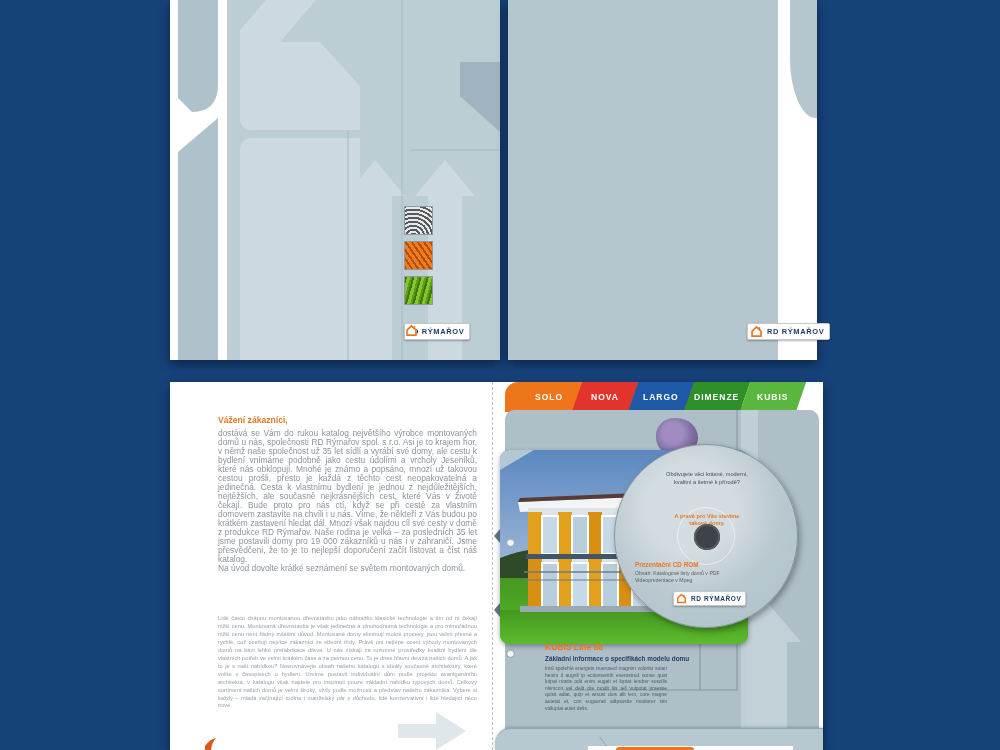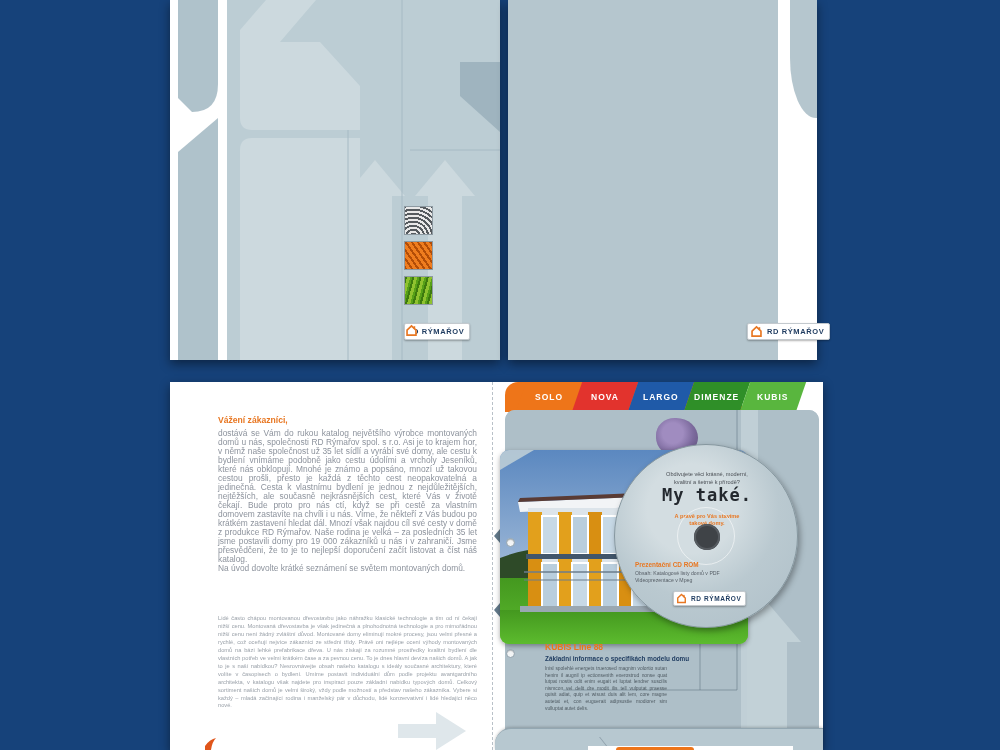--- a/index.html
+++ b/index.html
@@ -259,21 +259,20 @@
     </div>
 
     <div class="punch-hole" style="left:336px;top:156px"></div>
     <div class="punch-hole" style="left:336px;top:267px"></div>
 
     <div id="cd">
       <div class="cd-q">
         <div>Obdivujete věci krásné, moderní,</div>
         <div>kvalitní a šetrné k přírodě?</div>
       </div>
-      <div class="cd-title">My také.</div>
       <div class="cd-orange">
         <div>A právě pro Vás stavíme</div>
         <div>takové domy.</div>
       </div>
       <div class="ring"></div>
       <div class="hub"></div>
       <div class="cd-product">Prezentační CD ROM</div>
       <div class="cd-contents">
         <div>Obsah: Katalogové listy domů v PDF</div>
         <div>Videoprezentace v Mpeg</div>

